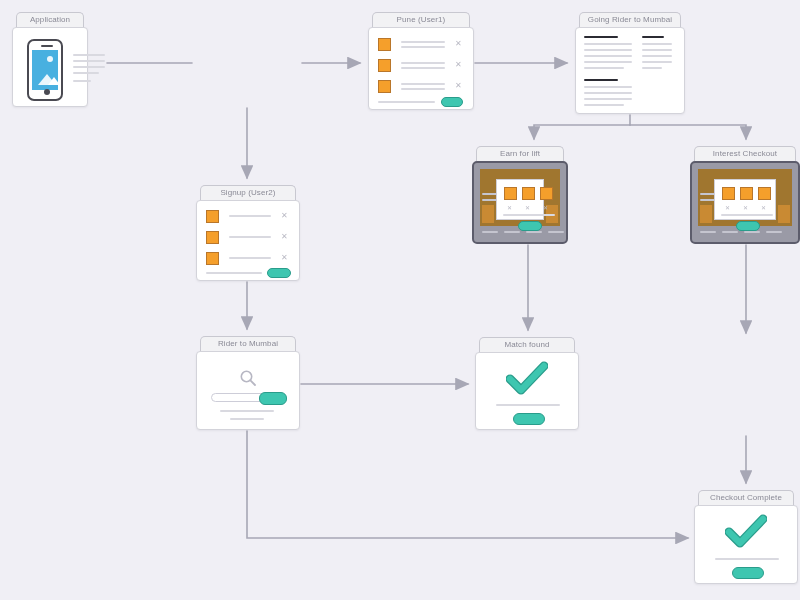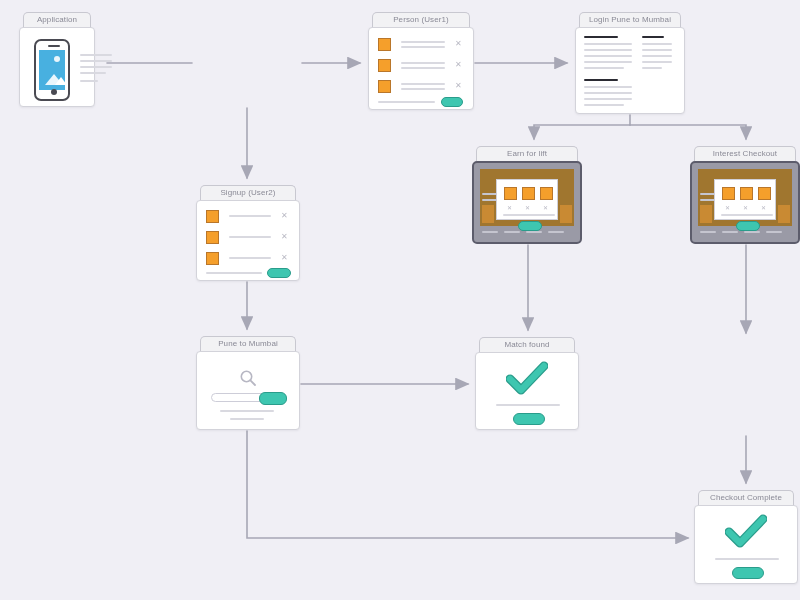--- a/index.html
+++ b/index.html
@@ -115,21 +115,21 @@
       <path d="M746,245 L746,333" marker-end="url(#ah)"></path>
 
       <path d="M301,384 L468,384" marker-end="url(#ah)"></path>
 
       <path d="M746,436 L746,483" marker-end="url(#ah)"></path>
 
       <path d="M247,431 L247,538 L688,538" marker-end="url(#ah)"></path>
     </g>
   </svg>
 
-  <div class="node" style="left:19px;top:12px;width:76px;">
+  <div class="node" style="left:12px;top:12px;width:76px;">
     <div class="node-title">Application</div>
     <div class="node-body" style="height:80px;">
       <div class="inner">
         <div class="phone">
           <div class="phone-speaker"></div>
           <div class="phone-screen">
             <div class="sun"></div>
               <div class="mtn"></div>
               <div class="mtn2"></div>
           </div>
@@ -139,21 +139,21 @@
         <div class="bar" style="left:60px;top:32px;width:32px;height:2px;"></div>
         <div class="bar" style="left:60px;top:38px;width:32px;height:2px;"></div>
         <div class="bar" style="left:60px;top:44px;width:26px;height:2px;"></div>
         <div class="bar" style="left:60px;top:52px;width:18px;height:2px;"></div>
       </div>
     </div>
   </div>
 
 
   <div class="node" style="left:368px;top:12px;width:106px;">
-    <div class="node-title">Person (User1)</div>
+    <div class="node-title">Pune (User1)</div>
     <div class="node-body" style="height:83px;">
       <div class="inner">
         <div class="sq" style="left:9px;top:10px;width:13px;height:13px;"></div>
         <div class="bar" style="left:32px;top:13px;width:44px;height:2px;"></div>
         <div class="bar" style="left:32px;top:18px;width:44px;height:2px;"></div>
         <div class="xm" style="left:86px;top:12px;">✕</div>
 
         <div class="sq" style="left:9px;top:31px;width:13px;height:13px;"></div>
         <div class="bar" style="left:32px;top:34px;width:44px;height:2px;"></div>
         <div class="bar" style="left:32px;top:39px;width:44px;height:2px;"></div>
@@ -164,21 +164,21 @@
         <div class="bar" style="left:32px;top:60px;width:44px;height:2px;"></div>
         <div class="xm" style="left:86px;top:54px;">✕</div>
 
         <div class="bar" style="left:9px;top:73px;width:57px;height:2px;"></div>
         <div class="pill" style="left:72px;top:69px;width:20px;height:8px;"></div>
       </div>
     </div>
   </div>
 
   <div class="node" style="left:575px;top:12px;width:110px;">
-    <div class="node-title">Login Pune to Mumbai</div>
+    <div class="node-title">Going Rider to Mumbai</div>
     <div class="node-body" style="height:87px;">
       <div class="inner">
         <div class="bar dark" style="left:8px;top:8px;width:34px;height:2px;"></div>
         <div class="bar" style="left:8px;top:15px;width:48px;height:2px;"></div>
         <div class="bar" style="left:8px;top:21px;width:48px;height:2px;"></div>
         <div class="bar" style="left:8px;top:27px;width:48px;height:2px;"></div>
         <div class="bar" style="left:8px;top:33px;width:48px;height:2px;"></div>
         <div class="bar" style="left:8px;top:39px;width:40px;height:2px;"></div>
 
         <div class="bar dark" style="left:66px;top:8px;width:22px;height:2px;"></div>
@@ -190,21 +190,21 @@
 
         <div class="bar dark" style="left:8px;top:51px;width:34px;height:2px;"></div>
         <div class="bar" style="left:8px;top:58px;width:48px;height:2px;"></div>
         <div class="bar" style="left:8px;top:64px;width:48px;height:2px;"></div>
         <div class="bar" style="left:8px;top:70px;width:48px;height:2px;"></div>
         <div class="bar" style="left:8px;top:76px;width:40px;height:2px;"></div>
       </div>
     </div>
   </div>
 
-  <div class="node" style="left:472px;top:146px;width:110px;">
+  <div class="node" style="left:472px;top:146px;width:96px;">
     <div class="node-title">Earn for lift</div>
     <div class="node-body" style="height:83px;background:transparent;border:none;box-shadow:none;">
       <div class="frame-outer">
         <div class="frame-mid"></div>
         <div class="frame-side" style="left:8px;top:42px;width:12px;height:18px;"></div>
         <div class="frame-side" style="right:8px;top:42px;width:12px;height:18px;"></div>
         <div class="bar" style="left:8px;top:30px;width:16px;height:2px;background:#c5c5cf;"></div>
         <div class="bar" style="left:8px;top:36px;width:16px;height:2px;background:#c5c5cf;"></div>
         <div class="bar" style="left:8px;bottom:9px;width:16px;height:2px;background:#c5c5cf;"></div>
         <div class="bar" style="left:30px;bottom:9px;width:16px;height:2px;background:#c5c5cf;"></div>
@@ -267,21 +267,21 @@
         <div class="bar" style="left:32px;top:56px;width:42px;height:2px;"></div>
         <div class="xm" style="left:84px;top:53px;">✕</div>
 
         <div class="bar" style="left:9px;top:71px;width:56px;height:2px;"></div>
         <div class="pill" style="left:70px;top:67px;width:22px;height:8px;"></div>
       </div>
     </div>
   </div>
 
   <div class="node" style="left:196px;top:336px;width:104px;">
-    <div class="node-title">Pune to Mumbai</div>
+    <div class="node-title">Rider to Mumbai</div>
     <div class="node-body" style="height:79px;">
       <div class="inner">
         <svg class="searchglass" style="left:41px;top:16px;" width="20" height="20" viewBox="0 0 20 20">
           <circle cx="8.5" cy="8.5" r="5.2" fill="none" stroke="#b7b7c3" stroke-width="1.6"></circle>
           <line x1="12.4" y1="12.4" x2="17" y2="17" stroke="#b7b7c3" stroke-width="1.8" stroke-linecap="round"></line>
         </svg>
         <div style="position:absolute;left:14px;top:41px;width:72px;height:9px;background:#fff;border:1px solid #cdcdd8;border-radius:5px;box-sizing:border-box;"></div>
         <div class="pill" style="left:62px;top:40px;width:26px;height:11px;"></div>
         <div class="bar" style="left:23px;top:58px;width:54px;height:2px;"></div>
         <div class="bar" style="left:33px;top:66px;width:34px;height:2px;"></div>

